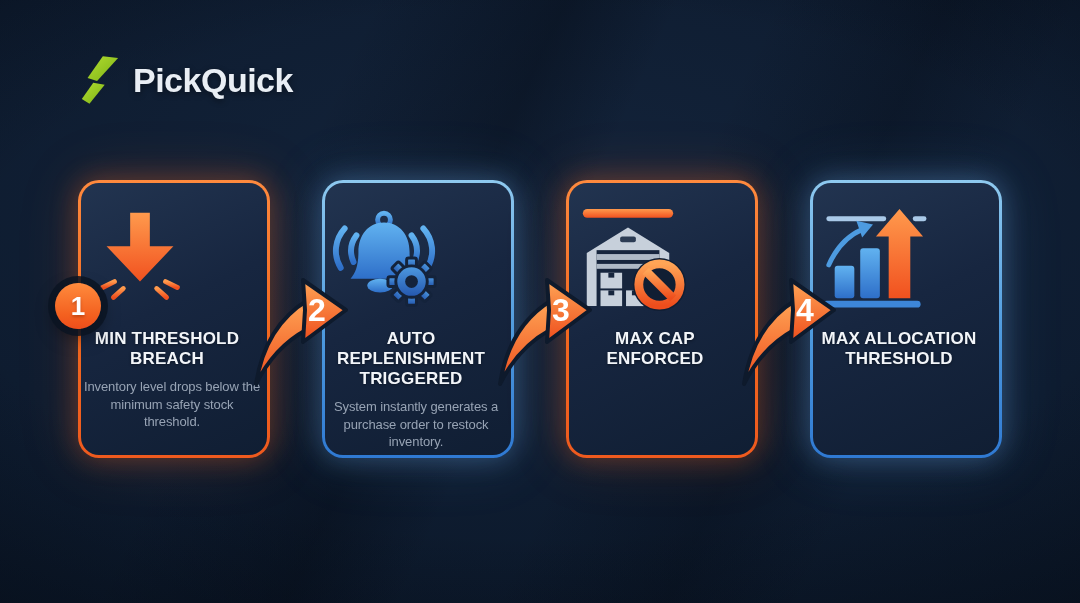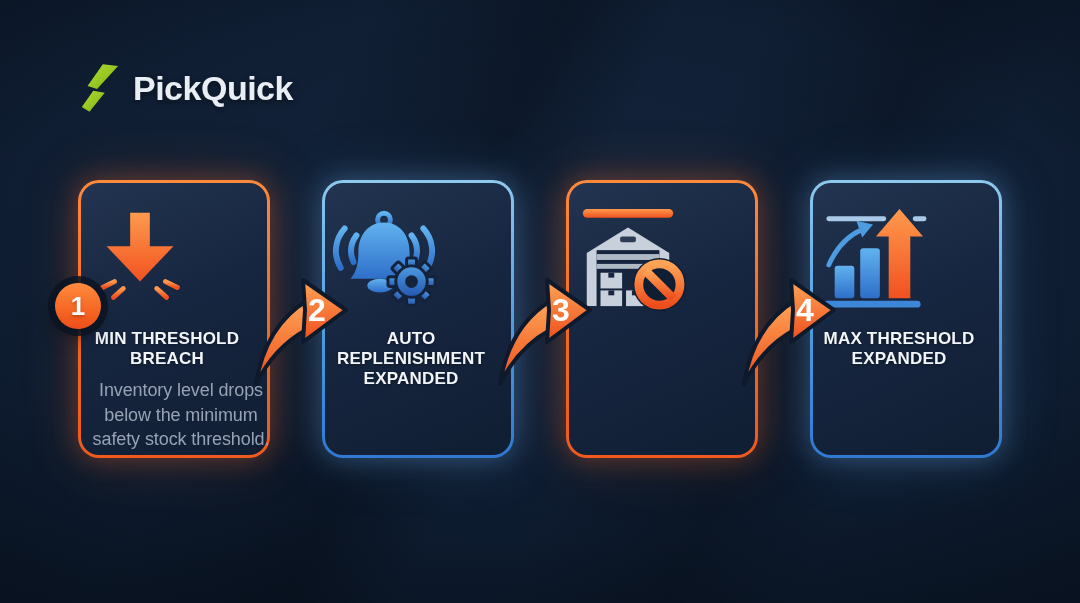--- a/index.html
+++ b/index.html
@@ -16,21 +16,21 @@
       linear-gradient(115deg, rgba(4,9,18,0) 55%, rgba(4,9,18,.30) 64%, rgba(4,9,18,0) 71%);
     pointer-events:none;
   }
   .stage::after{ 
     content:"";position:absolute;inset:0;
     background:radial-gradient(95% 80% at 50% 45%, rgba(0,0,0,0) 55%, rgba(3,7,15,.55) 100%);
     pointer-events:none;
   }
 
   
-  .logo{position:absolute;left:78px;top:54px;display:flex;align-items:center;gap:13px;z-index:5;margin-top:8px;}
+  .logo{position:absolute;left:78px;top:54px;display:flex;align-items:center;gap:13px;z-index:5;}
   .logo-text{
     font-size:34px;font-weight:bold;color:#e9eef4;letter-spacing:-.5px;
     text-shadow:0 2px 6px rgba(0,0,0,.45);
   }
 
   
   .card{
     position:absolute;top:180px;width:192px;height:278px;border-radius:21px;
     padding:3px;box-sizing:border-box;z-index:2;
   }
@@ -47,22 +47,22 @@
     background:linear-gradient(155deg,#223450 0%,#172640 45%,#101e33 100%);
     display:flex;flex-direction:column;align-items:flex-start;padding-top:14px;
   }
   .icon-wrap{height:122px;display:flex;align-items:center;justify-content:center;flex:none;}
   .title{
     margin:10px 0 0 0;width:172px;text-align:center;
     font-size:17px;line-height:1.18;font-weight:bold;color:#f2f5f9;letter-spacing:.2px;
     text-shadow:0 1px 3px rgba(0,0,0,.4);
   }
   .desc{
-    margin:9px 0 0 9px;width:182px;text-align:center;
-    font-size:18px;line-height:1.36;color:#97a3b4;letter-spacing:-.1px;
+    margin:9px 0 0 0;width:182px;text-align:center;
+    font-size:13px;line-height:1.36;color:#97a3b4;letter-spacing:-.1px;
   }
 
   
   .badge{
     position:absolute;left:55px;top:283px;width:46px;height:46px;border-radius:50%;
     background:linear-gradient(180deg,#ff8b3d 0%,#f3601f 70%,#ee4d1b 100%);
     display:flex;align-items:center;justify-content:center;z-index:4;
     box-shadow:0 0 0 7px rgba(11,20,34,.85),0 8px 18px rgba(0,0,0,.5);
   }
   .badge span{font-size:26px;font-weight:bold;color:#ffffff;text-shadow:0 2px 3px rgba(120,30,0,.4);}
@@ -148,21 +148,22 @@
               <rect x="-5" y="-24" width="10" height="12" rx="2" transform="rotate(45)"></rect>
               <rect x="-5" y="12" width="10" height="12" rx="2" transform="rotate(45)"></rect>
               <rect x="-24" y="-5" width="12" height="10" rx="2" transform="rotate(45)"></rect>
               <rect x="12" y="-5" width="12" height="10" rx="2" transform="rotate(45)"></rect>
             </g>
             <circle r="16" fill="url(#gBl2)" stroke="#14233b" stroke-width="3"></circle>
             <circle r="6.5" fill="#14233b"></circle>
           </g>
         </svg>
       </div>
-      <h2 class="title">AUTO REPLENISHMENT EXPANDED</h2>
+      <h2 class="title">AUTO REPLENISHMENT TRIGGERED</h2>
+      <p class="desc">System instantly generates a purchase order to restock inventory.</p>
     </div>
   </section>
 
   <section class="card orange" style="left:566px">
     <div class="card-inner">
       <div class="icon-wrap">
         <svg width="118" height="108" viewBox="0 0 120 110">
           <rect x="14" y="5" width="92" height="9" rx="4.5" fill="url(#gOr)"></rect>
           <path d="M18 50 L60 24 L102 50 V104 H18 Z" fill="#c7d0db"></path>
           <rect x="52" y="33" width="16" height="6" rx="2" fill="#2c3c54"></rect>
@@ -179,40 +180,41 @@
             <rect x="40" y="88" width="6" height="5"></rect>
             <rect x="64" y="88" width="6" height="5"></rect>
           </g>
           <g>
             <circle cx="92" cy="82" r="27" fill="#101e33"></circle>
             <circle cx="92" cy="82" r="21" fill="none" stroke="url(#gOr2)" stroke-width="9"></circle>
             <line x1="78" y1="68" x2="106" y2="96" stroke="url(#gOr2)" stroke-width="9"></line>
           </g>
         </svg>
       </div>
+      <h2 class="title">MAX CAP ENFORCED</h2>
     </div>
   </section>
 
   <section class="card blue" style="left:810px">
     <div class="card-inner">
       <div class="icon-wrap">
         <svg width="118" height="108" viewBox="0 0 120 110">
           <g stroke="#a9c9e8" stroke-width="5" stroke-linecap="round">
             <line x1="16" y1="15" x2="72" y2="15"></line>
             <line x1="104" y1="15" x2="113" y2="15"></line>
           </g>
           <path d="M88 5 L112 33 H99 V96 H77 V33 H64 Z" fill="url(#gOr)"></path>
           <rect x="22" y="63" width="20" height="33" rx="3" fill="url(#gBl)"></rect>
           <rect x="48" y="45" width="20" height="51" rx="3" fill="url(#gBl)"></rect>
           <path d="M16 62 C24 44 36 32 50 26" fill="none" stroke="#4d9be0" stroke-width="5" stroke-linecap="round"></path>
           <polygon points="44,17 61,21 50,34" fill="#4d9be0"></polygon>
           <line x1="14" y1="102" x2="106" y2="102" stroke="#3d86d8" stroke-width="7" stroke-linecap="round"></line>
         </svg>
       </div>
-      <h2 class="title">MAX THRESHOLD EXPANDED</h2>
+      <h2 class="title">MAX ALLOCATION THRESHOLD</h2>
     </div>
   </section>
 
   <div class="badge">
     <span>1</span>
   </div>
 
   <svg class="flow-arrow" style="left:248px" viewBox="0 0 104 122">
     <path d="M8 116 C14 78 30 50 60 32 L58 62 C36 74 20 92 8 116 Z" fill="url(#gOr2)" stroke="#0e1a2c" stroke-width="4" stroke-linejoin="round"></path>
     <polygon points="55,12 98,42 55,74 57,42" fill="url(#gOr2)" stroke="#0e1a2c" stroke-width="4" stroke-linejoin="round"></polygon>

